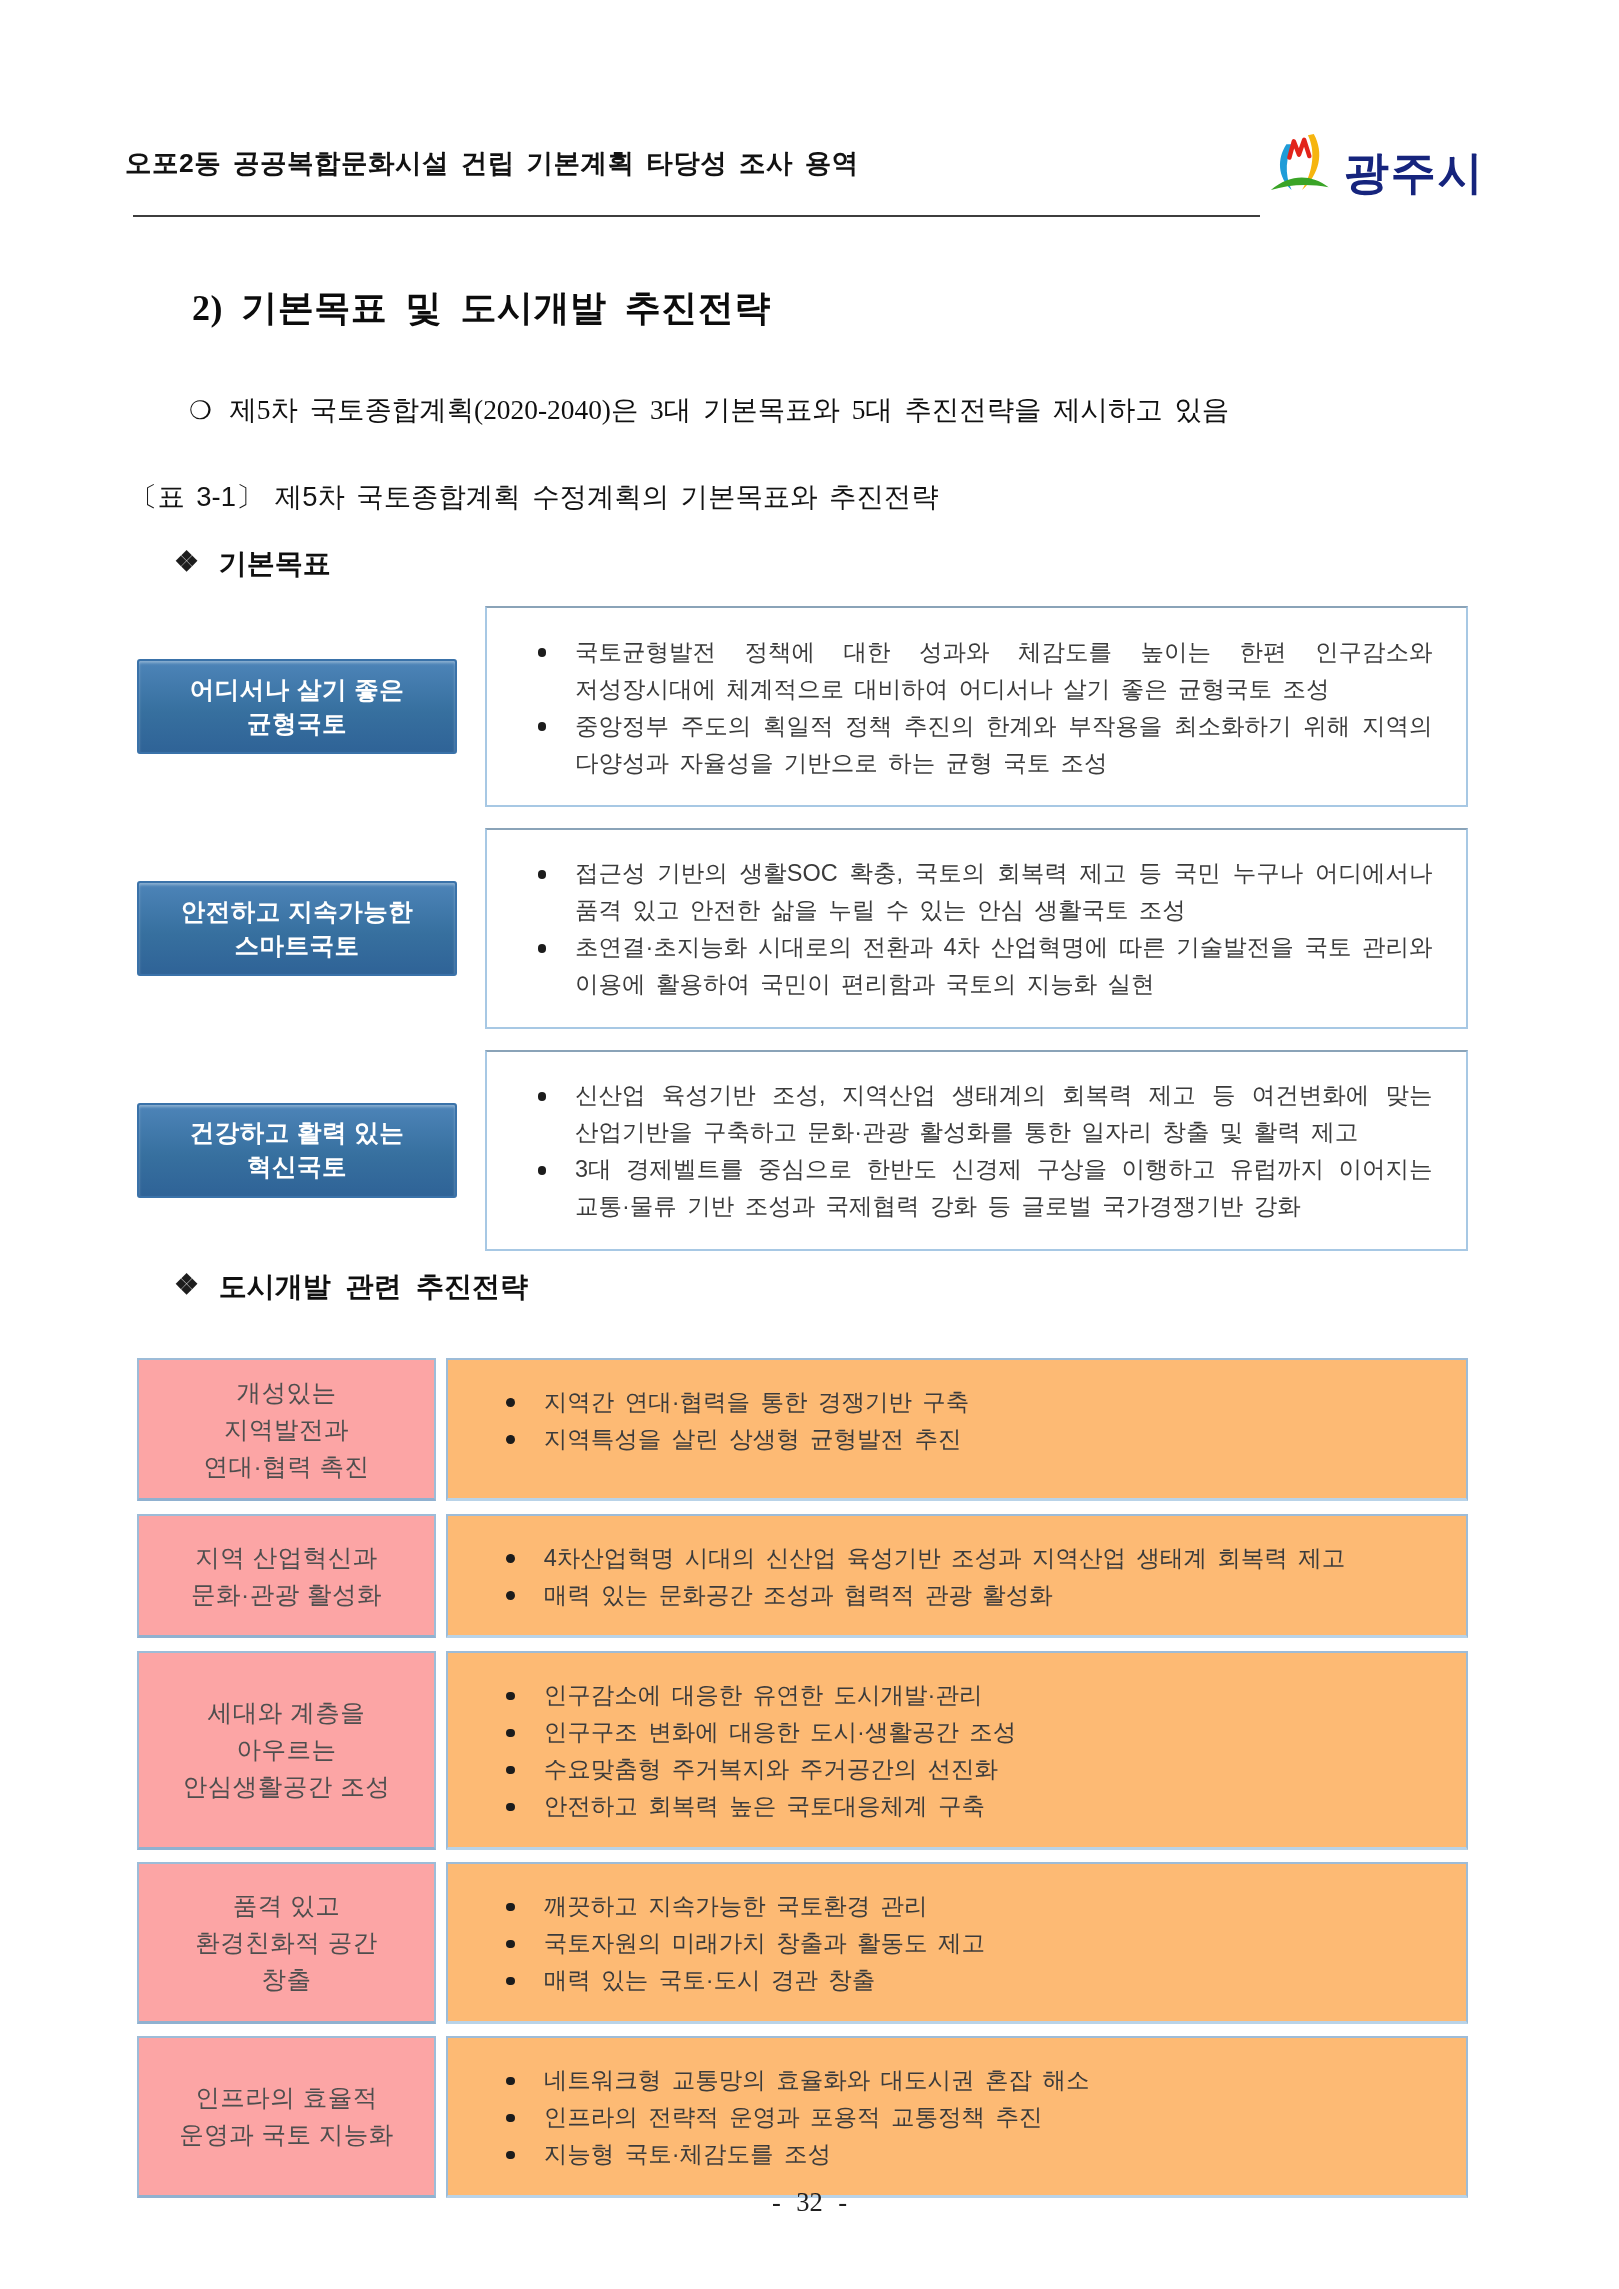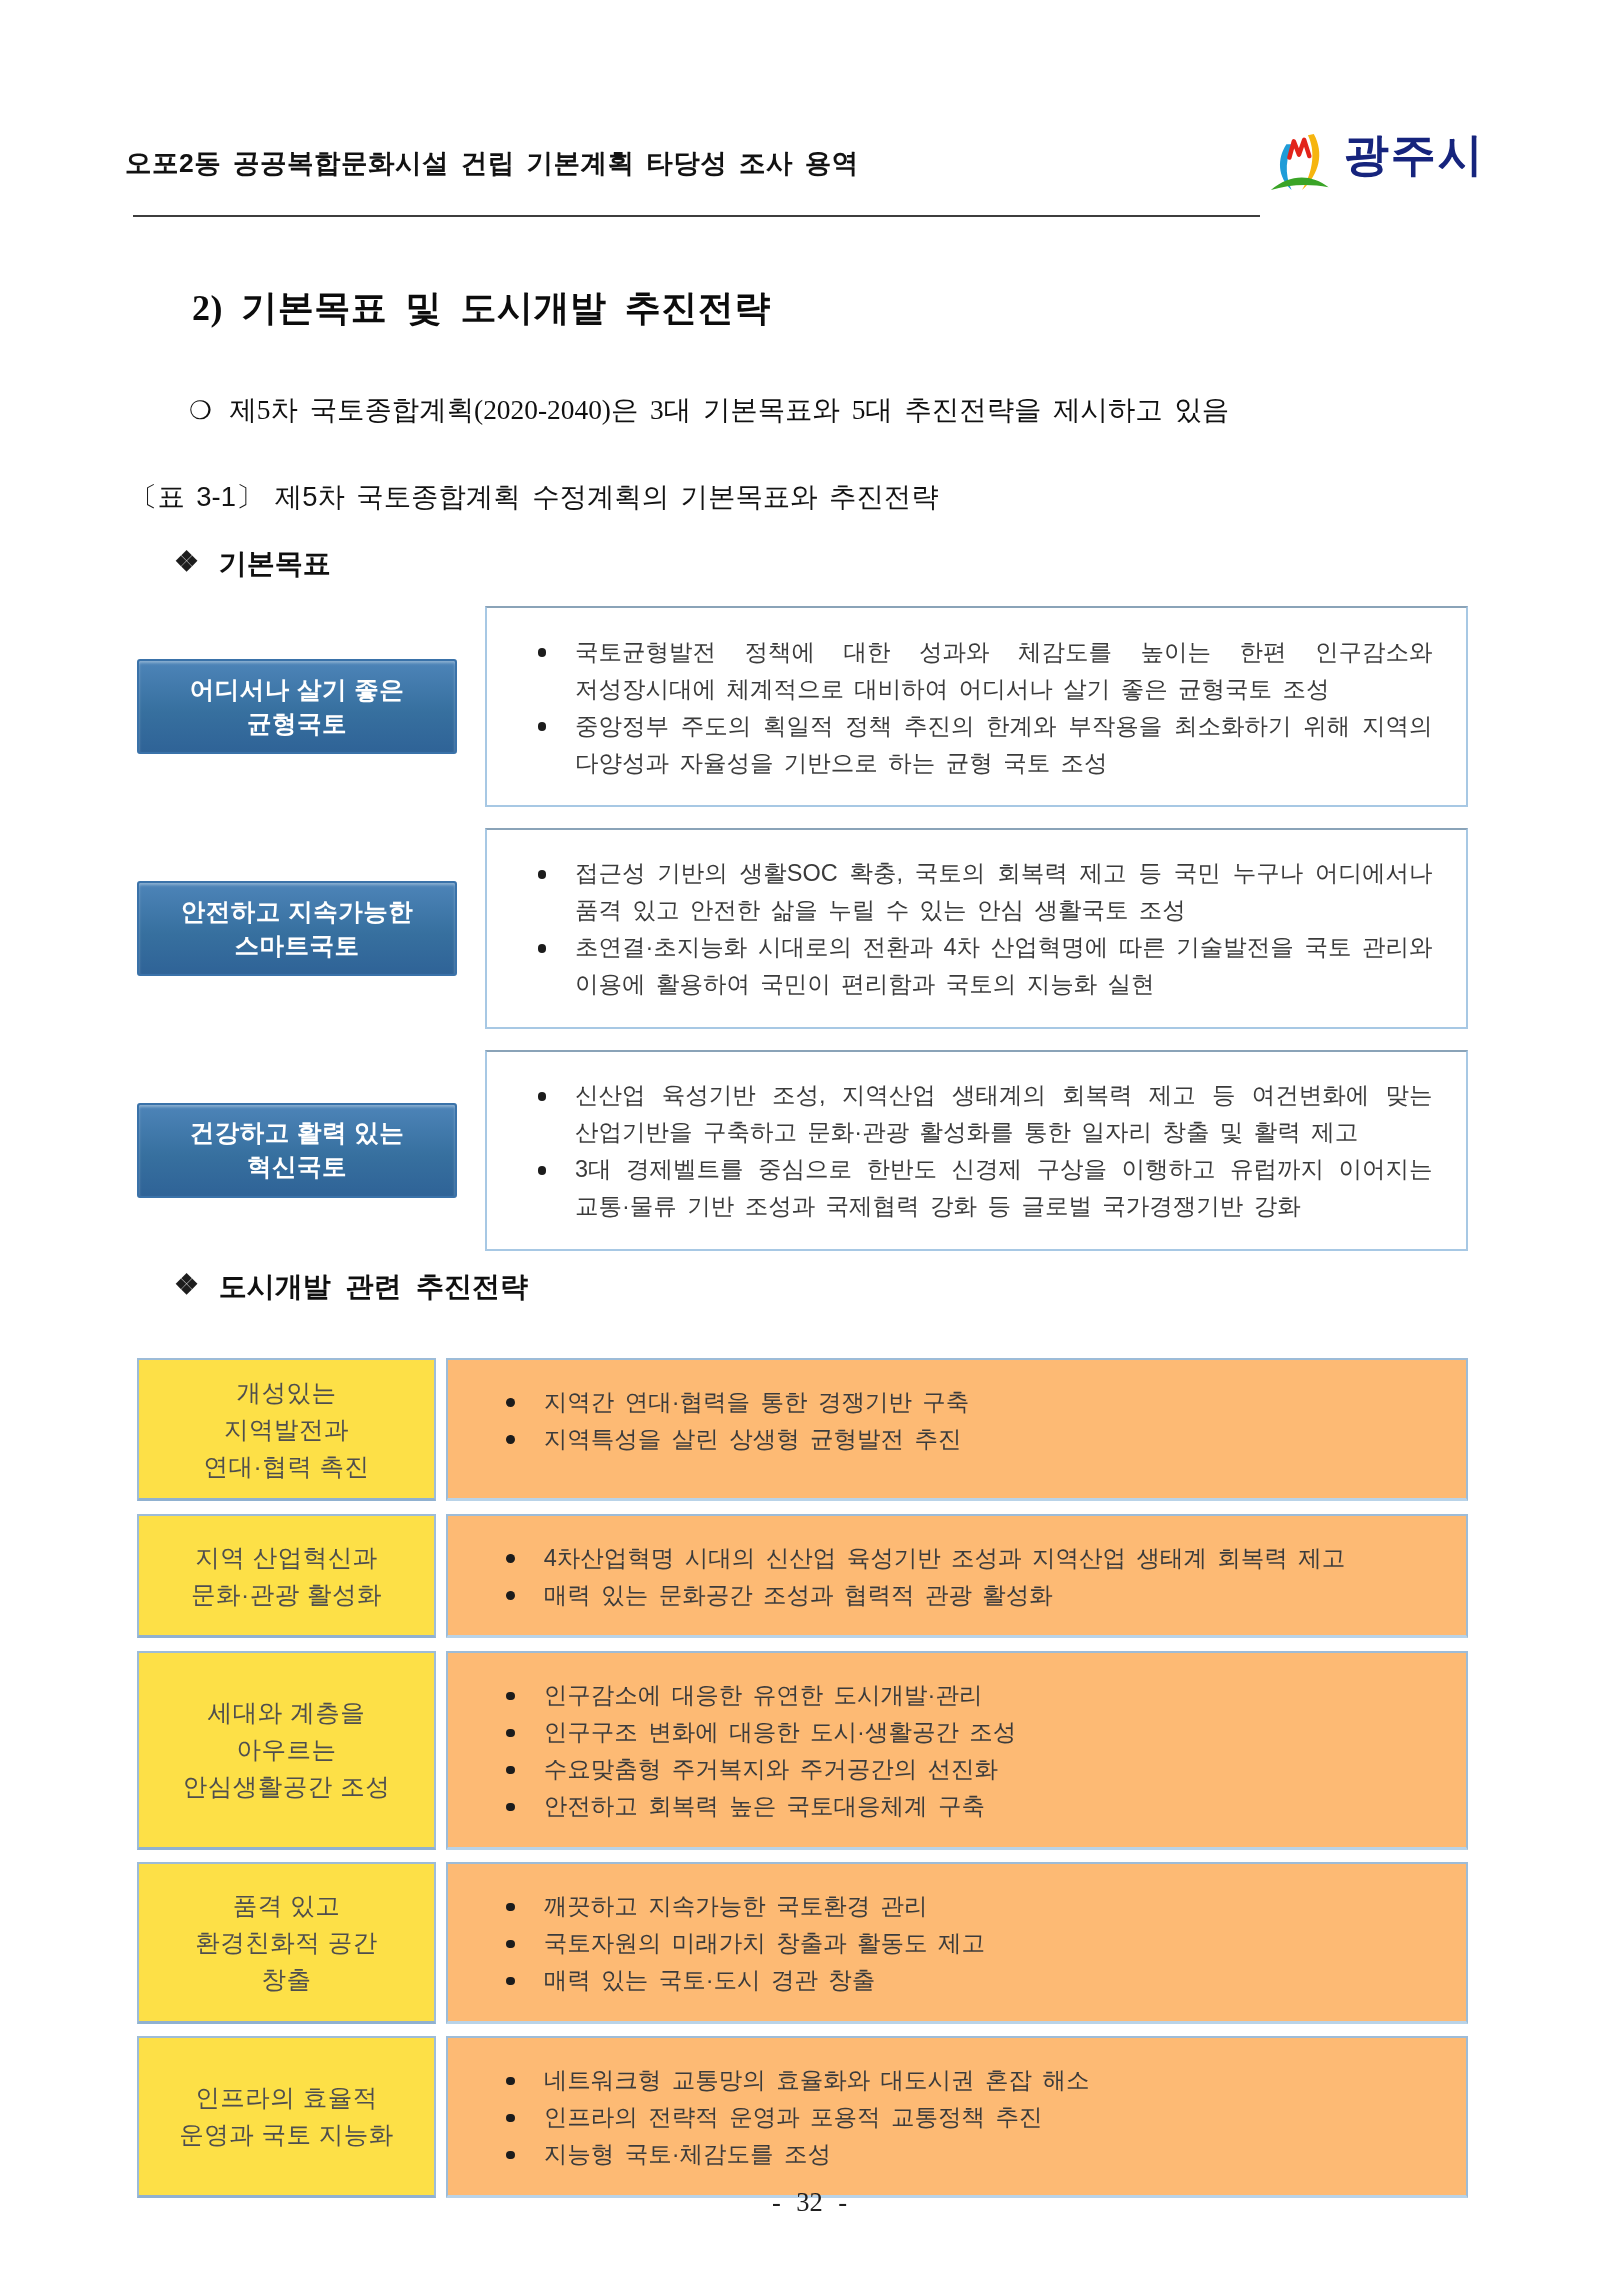--- a/index.html
+++ b/index.html
@@ -7,21 +7,21 @@
     position:relative; width:1619px; height:2290px; background:#ffffff;
     font-family:"Liberation Sans", sans-serif; overflow:hidden;
   }
 
   
   .header-title {
     position:absolute; left:125px; top:145px;
     font-size:26.5px; font-weight:bold; color:#121212; letter-spacing:0.5px; word-spacing:3.9px;
   }
   .header-rule { position:absolute; left:133px; top:215px; width:1127px; height:2px; background:#3d3d3d; }
-  .logo { position:absolute; left:1262px; top:125px; display:flex; align-items:flex-start; gap:7.8px; }
+  .logo { position:absolute; left:1262px; top:125px; display:flex; align-items:flex-end; gap:7.8px; }
   .logo-text { font-size:45px; font-weight:bold; color:#16247d; letter-spacing:2px; }
 
   
   .section-heading {
     position:absolute; left:147px; top:284px;
     font-family:"Liberation Serif", serif; font-size:36px; font-weight:bold;
     color:#0c0c0c; word-spacing:8.8px; letter-spacing:0.5px;margin-left:45px;
   }
   .lead {
     position:absolute; left:189px; top:392px; width:1284px;
@@ -56,21 +56,21 @@
     padding:17.6px 25.5px 15.7px 29px; min-height:169px;
     display:flex; flex-direction:column; justify-content:center;
   }
 
   
   .strategies-table { position:absolute; left:137px; top:1358px; width:1331px; display:flex; flex-direction:column; gap:12.7px; }
   .strategy-row { display:flex; gap:9.8px; align-items:stretch; }
   .strategy-label {
     flex:0 0 299px; box-sizing:border-box;
     display:flex; align-items:center; justify-content:center; text-align:center;
-    background:#fde047; border:2px solid #9dbcd8; border-bottom:3.9px solid #90b1d0;
+    background:#fca5a5; border:2px solid #9dbcd8; border-bottom:3.9px solid #90b1d0;
     color:#4e4e4e; font-size:24.5px; line-height:37px; padding:13.7px 7.8px; letter-spacing:0.5px;
   }
   .strategy-content {
     flex:1; box-sizing:border-box; background:#fdba74;
     border:2px solid #9dbcd8; border-bottom:3.9px solid #b9d3e8;
     padding:15.7px 23.5px 13.7px 37px; min-height:102px;
     display:flex; flex-direction:column; justify-content:flex-start;
   }
 
   

